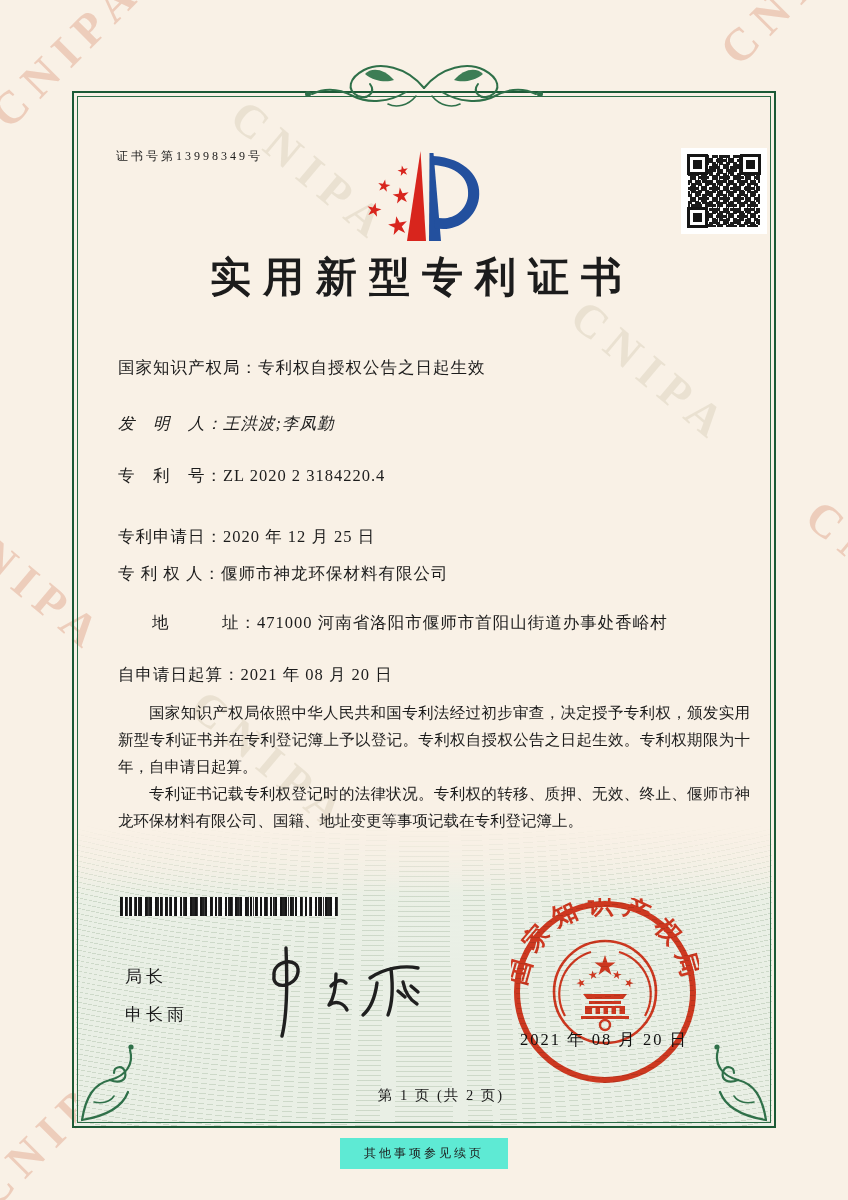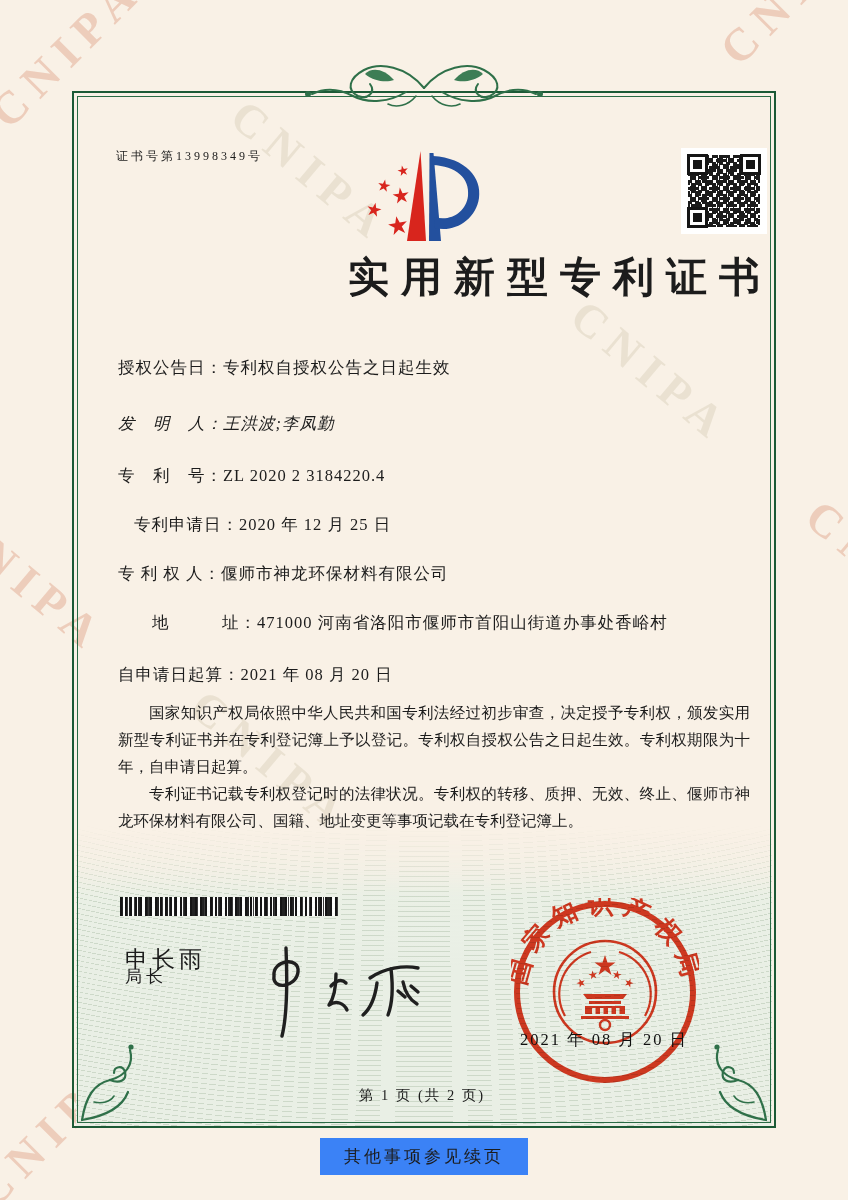--- a/index.html
+++ b/index.html
@@ -29,50 +29,50 @@
   .cert-no{left:116px;top:148px;font-size:12px;letter-spacing:3px;z-index:2;}
   .logo{left:336px;top:140px;z-index:2;}
   .qr{left:681px;top:148px;width:86px;height:86px;background:#fff;z-index:2;}
   .qr-pat{position:absolute;inset:7px;
      background:
       repeating-conic-gradient(#1b1b1b 0% 25%, rgba(0,0,0,0) 0% 50%),
       repeating-conic-gradient(#1b1b1b 0% 25%, rgba(255,255,255,.9) 0% 50%);
      background-size:7px 7px,11px 11px;background-position:0 0,2px 3px;}
   .finder{position:absolute;width:15px;height:15px;border:3px solid #151515;background:#fff;}
   .finder i{position:absolute;inset:3px;background:#151515;display:block;}
-  .title{left:72px;top:250px;width:700px;text-align:right;font-size:41px;font-weight:bold;
+  .title{left:72px;top:250px;width:700px;text-align:center;font-size:41px;font-weight:bold;
          letter-spacing:12px;z-index:2;}
   
   .frow{position:absolute;left:118px;width:640px;font-size:16.5px;z-index:2;white-space:nowrap;}
   .frow .lab{display:inline-block;letter-spacing:1px;}
   .frow .val{letter-spacing:1px;}
   .pair2{position:absolute;left:332px;top:0;}
   
   .body-text{left:118px;top:699px;width:632px;font-size:15.5px;line-height:27px;
              text-align:justify;z-index:2;}
   .body-text p{margin:0;text-indent:2em;}
   
   .barcode{left:120px;top:897px;width:218px;height:19px;z-index:2;
      background:
        repeating-linear-gradient(90deg,#141414 0 2px,rgba(0,0,0,0) 2px 5px),
        repeating-linear-gradient(90deg,#3a3a3a 0 1px,rgba(0,0,0,0) 1px 7px),
        repeating-linear-gradient(90deg,#222 0 3px,rgba(255,255,255,.85) 3px 9px);}
   
   .sig-title{left:125px;top:965px;font-size:17px;letter-spacing:4px;z-index:2;}
-  .sig-name{left:125px;top:944px;font-size:23px;letter-spacing:4px;z-index:2;}
+  .sig-name{left:125px;top:1003px;font-size:17px;letter-spacing:4px;z-index:2;}
   .sig-script{left:252px;top:942px;z-index:2;}
   
   .seal{left:511px;top:898px;z-index:3;mix-blend-mode:multiply;opacity:.93;}
   .seal-date{left:514px;top:1029px;width:180px;text-align:center;font-size:16.5px;
              letter-spacing:2px;color:#101010;z-index:4;}
   
   .page-no{left:72px;top:1086px;width:700px;text-align:center;font-size:14.5px;
-           letter-spacing:2px;z-index:2;}
-  .note-box{left:424px;top:1138px;transform:translateX(-50%);background:#3b82f6;
-            padding:7px 24px;font-size:17px;letter-spacing:3px;z-index:2;}
+           letter-spacing:2px;z-index:2;padding-left:19px;}
+  .note-box{left:424px;top:1138px;transform:translateX(-50%);background:#5eead4;
+            padding:7px 24px;font-size:12px;letter-spacing:3px;z-index:2;}
 </style>
 </head>
 <body>
 
 <div class="wm wm-pink rot-up" style="left:-30px;top:25px;">CNIPA</div>
 <div class="wm wm-pink rot-up" style="left:700px;top:-38px;">CNIPA</div>
 <div class="wm wm-beige rot-dn" style="left:215px;top:145px;">CNIPA</div>
 <div class="wm wm-beige rot-dn" style="left:555px;top:345px;">CNIPA</div>
 <div class="wm wm-pink rot-dn" style="left:-70px;top:555px;">CNIPA</div>
 <div class="wm wm-pink rot-dn" style="left:790px;top:545px;">CNIPA</div>
@@ -141,29 +141,29 @@
       <i></i>
     </div>
   <div class="finder" style="left:6px;bottom:6px;">
       <i></i>
     </div>
 </div>
 
 <div class="abs title">实用新型专利证书</div>
 
 <div class="frow" style="top:357px;">
-  <span class="lab">授权公告日：</span><span class="val">专利权自授权公告之日起生效</span>
+  <span class="lab">国家知识产权局：</span><span class="val">专利权自授权公告之日起生效</span>
 </div>
 <div class="frow" style="top:413px;font-style:italic;">
   <span class="lab">发　明　人：</span><span class="val">王洪波;李凤勤</span>
 </div>
 <div class="frow" style="top:465px;">
   <span class="lab">专　利　号：</span><span class="val">ZL 2020 2 3184220.4</span>
 </div>
-<div class="frow" style="top:514px;margin-left:16px;">
+<div class="frow" style="top:526px;">
   <span class="lab">专利申请日：</span><span class="val">2020 年 12 月 25 日</span>
 </div>
 <div class="frow" style="top:563px;">
   <span class="lab">专 利 权 人：</span><span class="val">偃师市神龙环保材料有限公司</span>
 </div>
 <div class="frow" style="top:612px;margin-left:34px;">
   <span class="lab">地　　　址：</span><span class="val">471000 河南省洛阳市偃师市首阳山街道办事处香峪村</span>
 </div>
 <div class="frow" style="top:664px;">
   <span class="lab">自申请日起算：</span><span class="val">2021 年 08 月 20 日</span>

